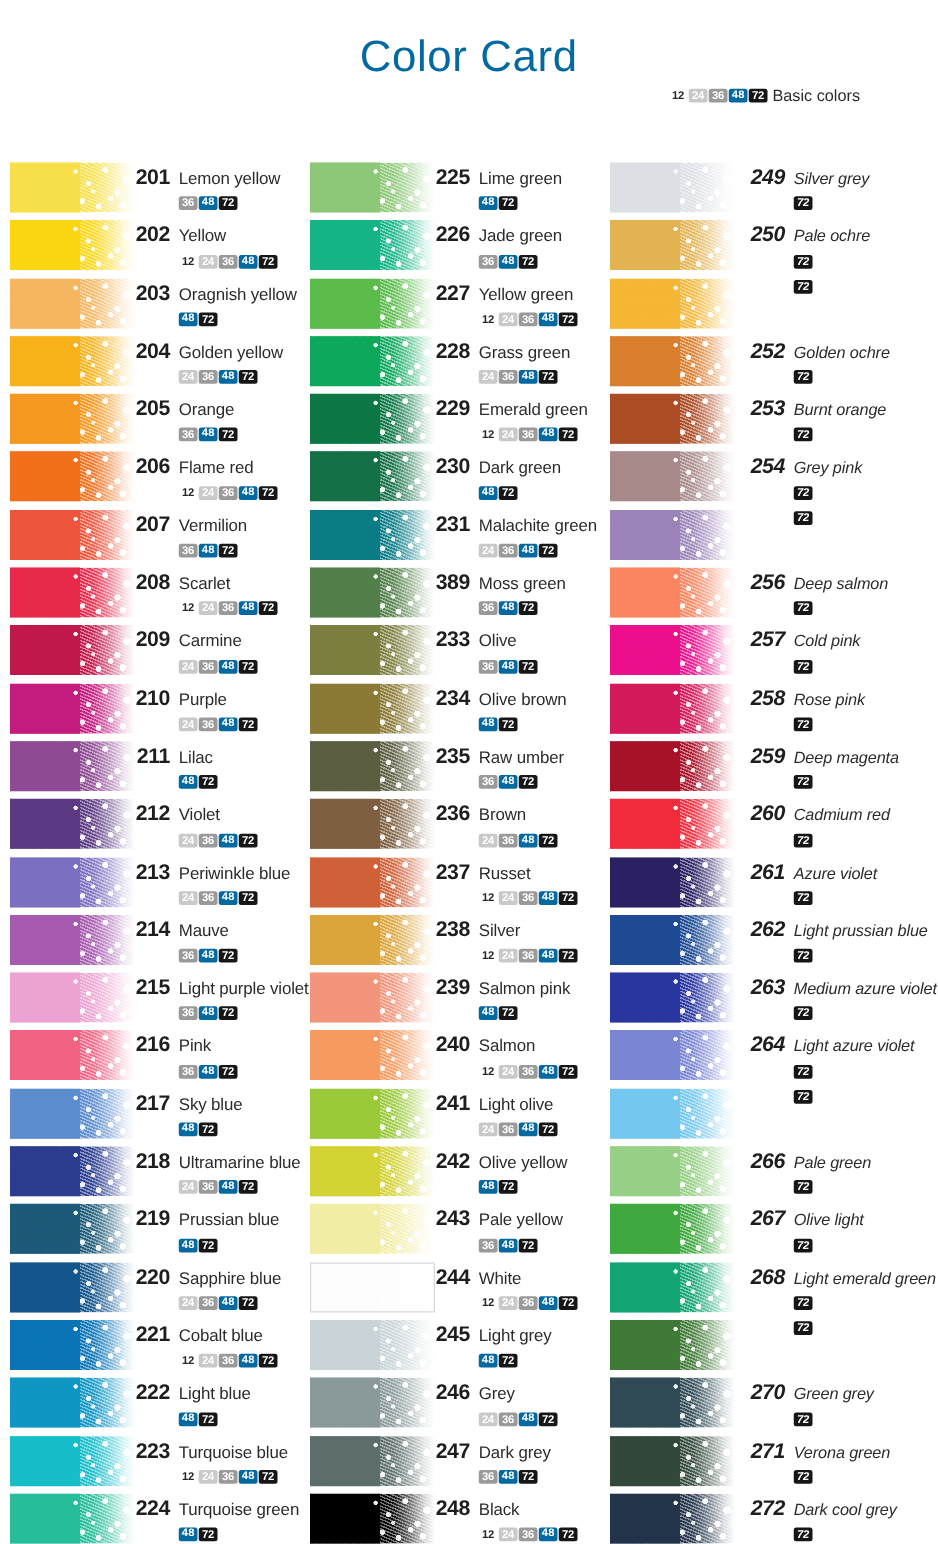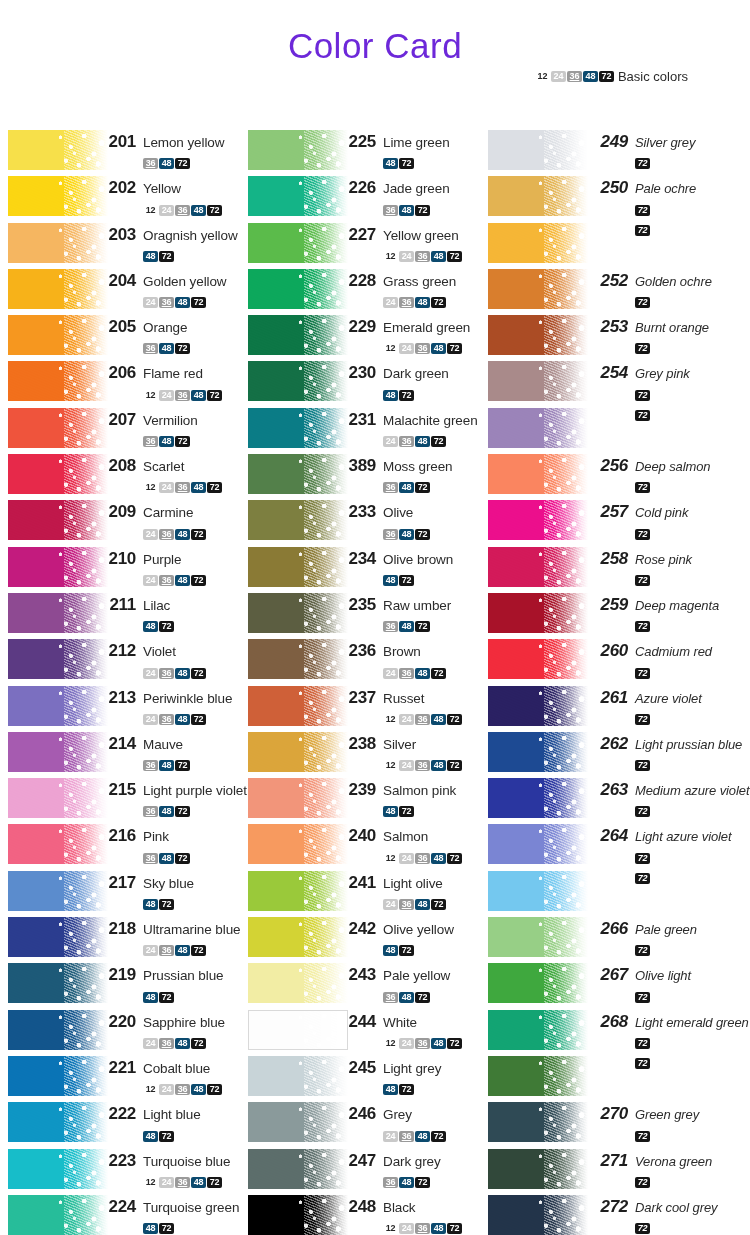--- a/index.html
+++ b/index.html
@@ -14,21 +14,21 @@
   }
   #page{position:relative;width:750px;height:1235px;}
 
   
   .title{
     position:absolute;top:26px;left:0;width:750px;
     text-align:center;
     font-size:35px;
     font-weight:400;
     letter-spacing:.5px;
-    color:#6d28d9;
+    color:#0369a1;
   }
   .legend{
     position:absolute;top:69px;left:0;width:750px;
     text-align:right;
     padding-right:62px;
     box-sizing:border-box;
     font-size:12px;
     color:#2b2b2b;
     white-space:nowrap;
   }
@@ -50,22 +50,22 @@
     font-size:9px;
     font-weight:700;
     text-align:center;
     border-radius:2px;
     vertical-align:middle;
     letter-spacing:-.2px;
     font-family:"Liberation Sans", sans-serif;
   }
   .badge.b12{background:#ffffff;color:#262626;}
   .badge.b24{background:#c9c9c9;color:#ffffff;}
-  .badge.b36{background:#9a9a9a;color:#ffffff;text-decoration:underline;}
-  .badge.b48{background:#0c4a6e;color:#ffffff;}
+  .badge.b36{background:#9a9a9a;color:#ffffff;}
+  .badge.b48{background:#0369a1;color:#ffffff;font-family:Liberation Mono, monospace;}
   .badge.b72{background:#161616;color:#ffffff;}
 
   
   .grid{position:absolute;top:128px;left:0;width:750px;}
   .col{position:absolute;top:0;}
   .col-0{left:0px;width:240px;}
   .col-1{left:240px;width:240px;}
   .col-2{left:480px;width:270px;}
 
   .row{position:relative;height:46.3px;}

